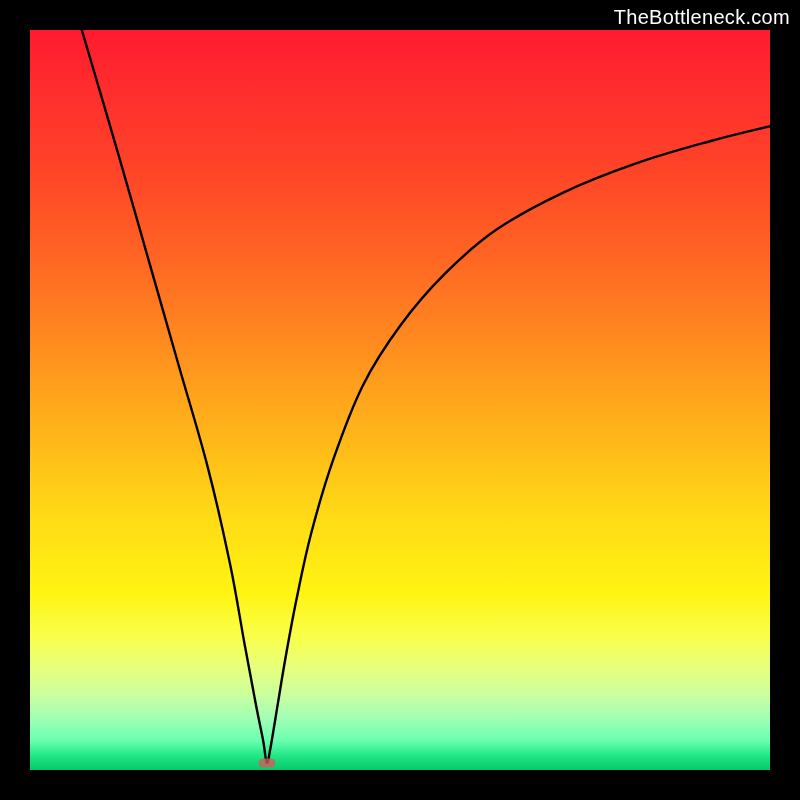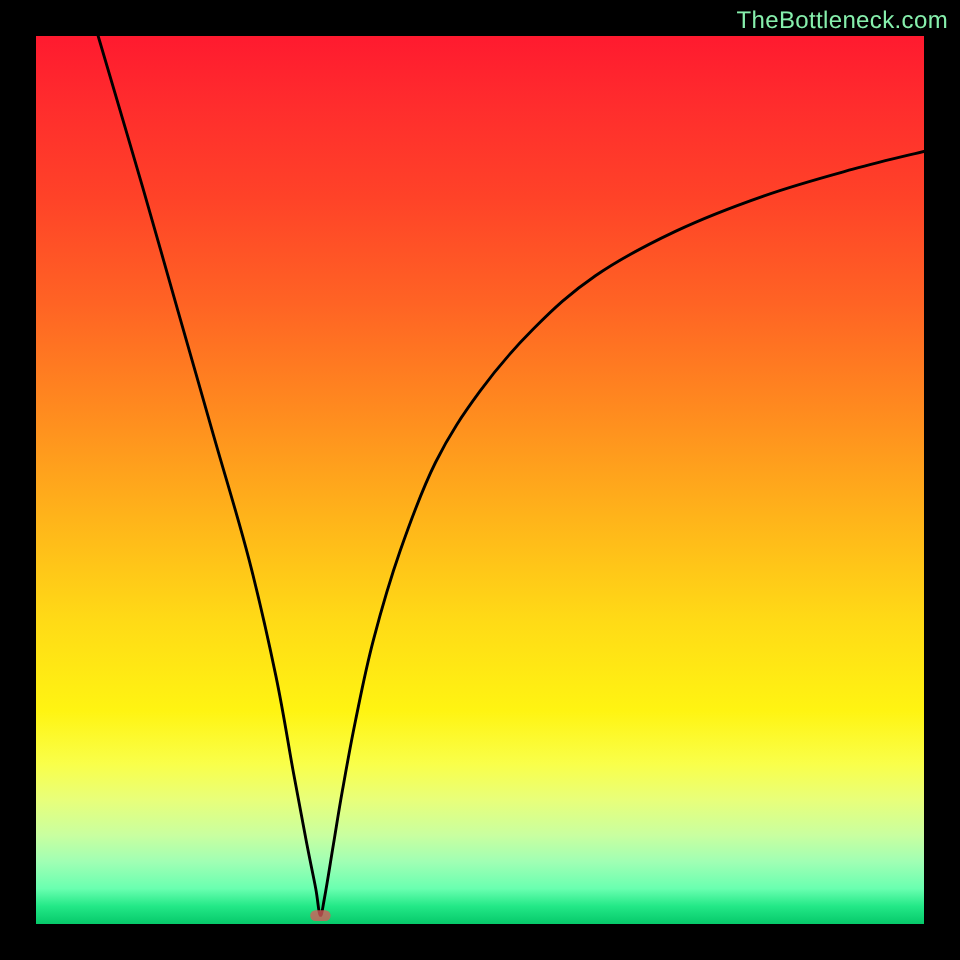--- a/index.html
+++ b/index.html
@@ -40,21 +40,21 @@
       #a0ffb4 93%,
       #6affb0 96%,
       #23e887 98%,
       #06c96a 100%
     );
   }
   .attribution {
     position: absolute;
     top: 6px;
     right: 10px;
-    color: #86efac;
+    color: #ffffff;
     font-size: 20px;
     font-weight: 500;
     letter-spacing: 0.3px;
   }
   .curve {
     position: absolute;
     left: 0;
     top: 0;
     width: 740px;
     height: 740px;

